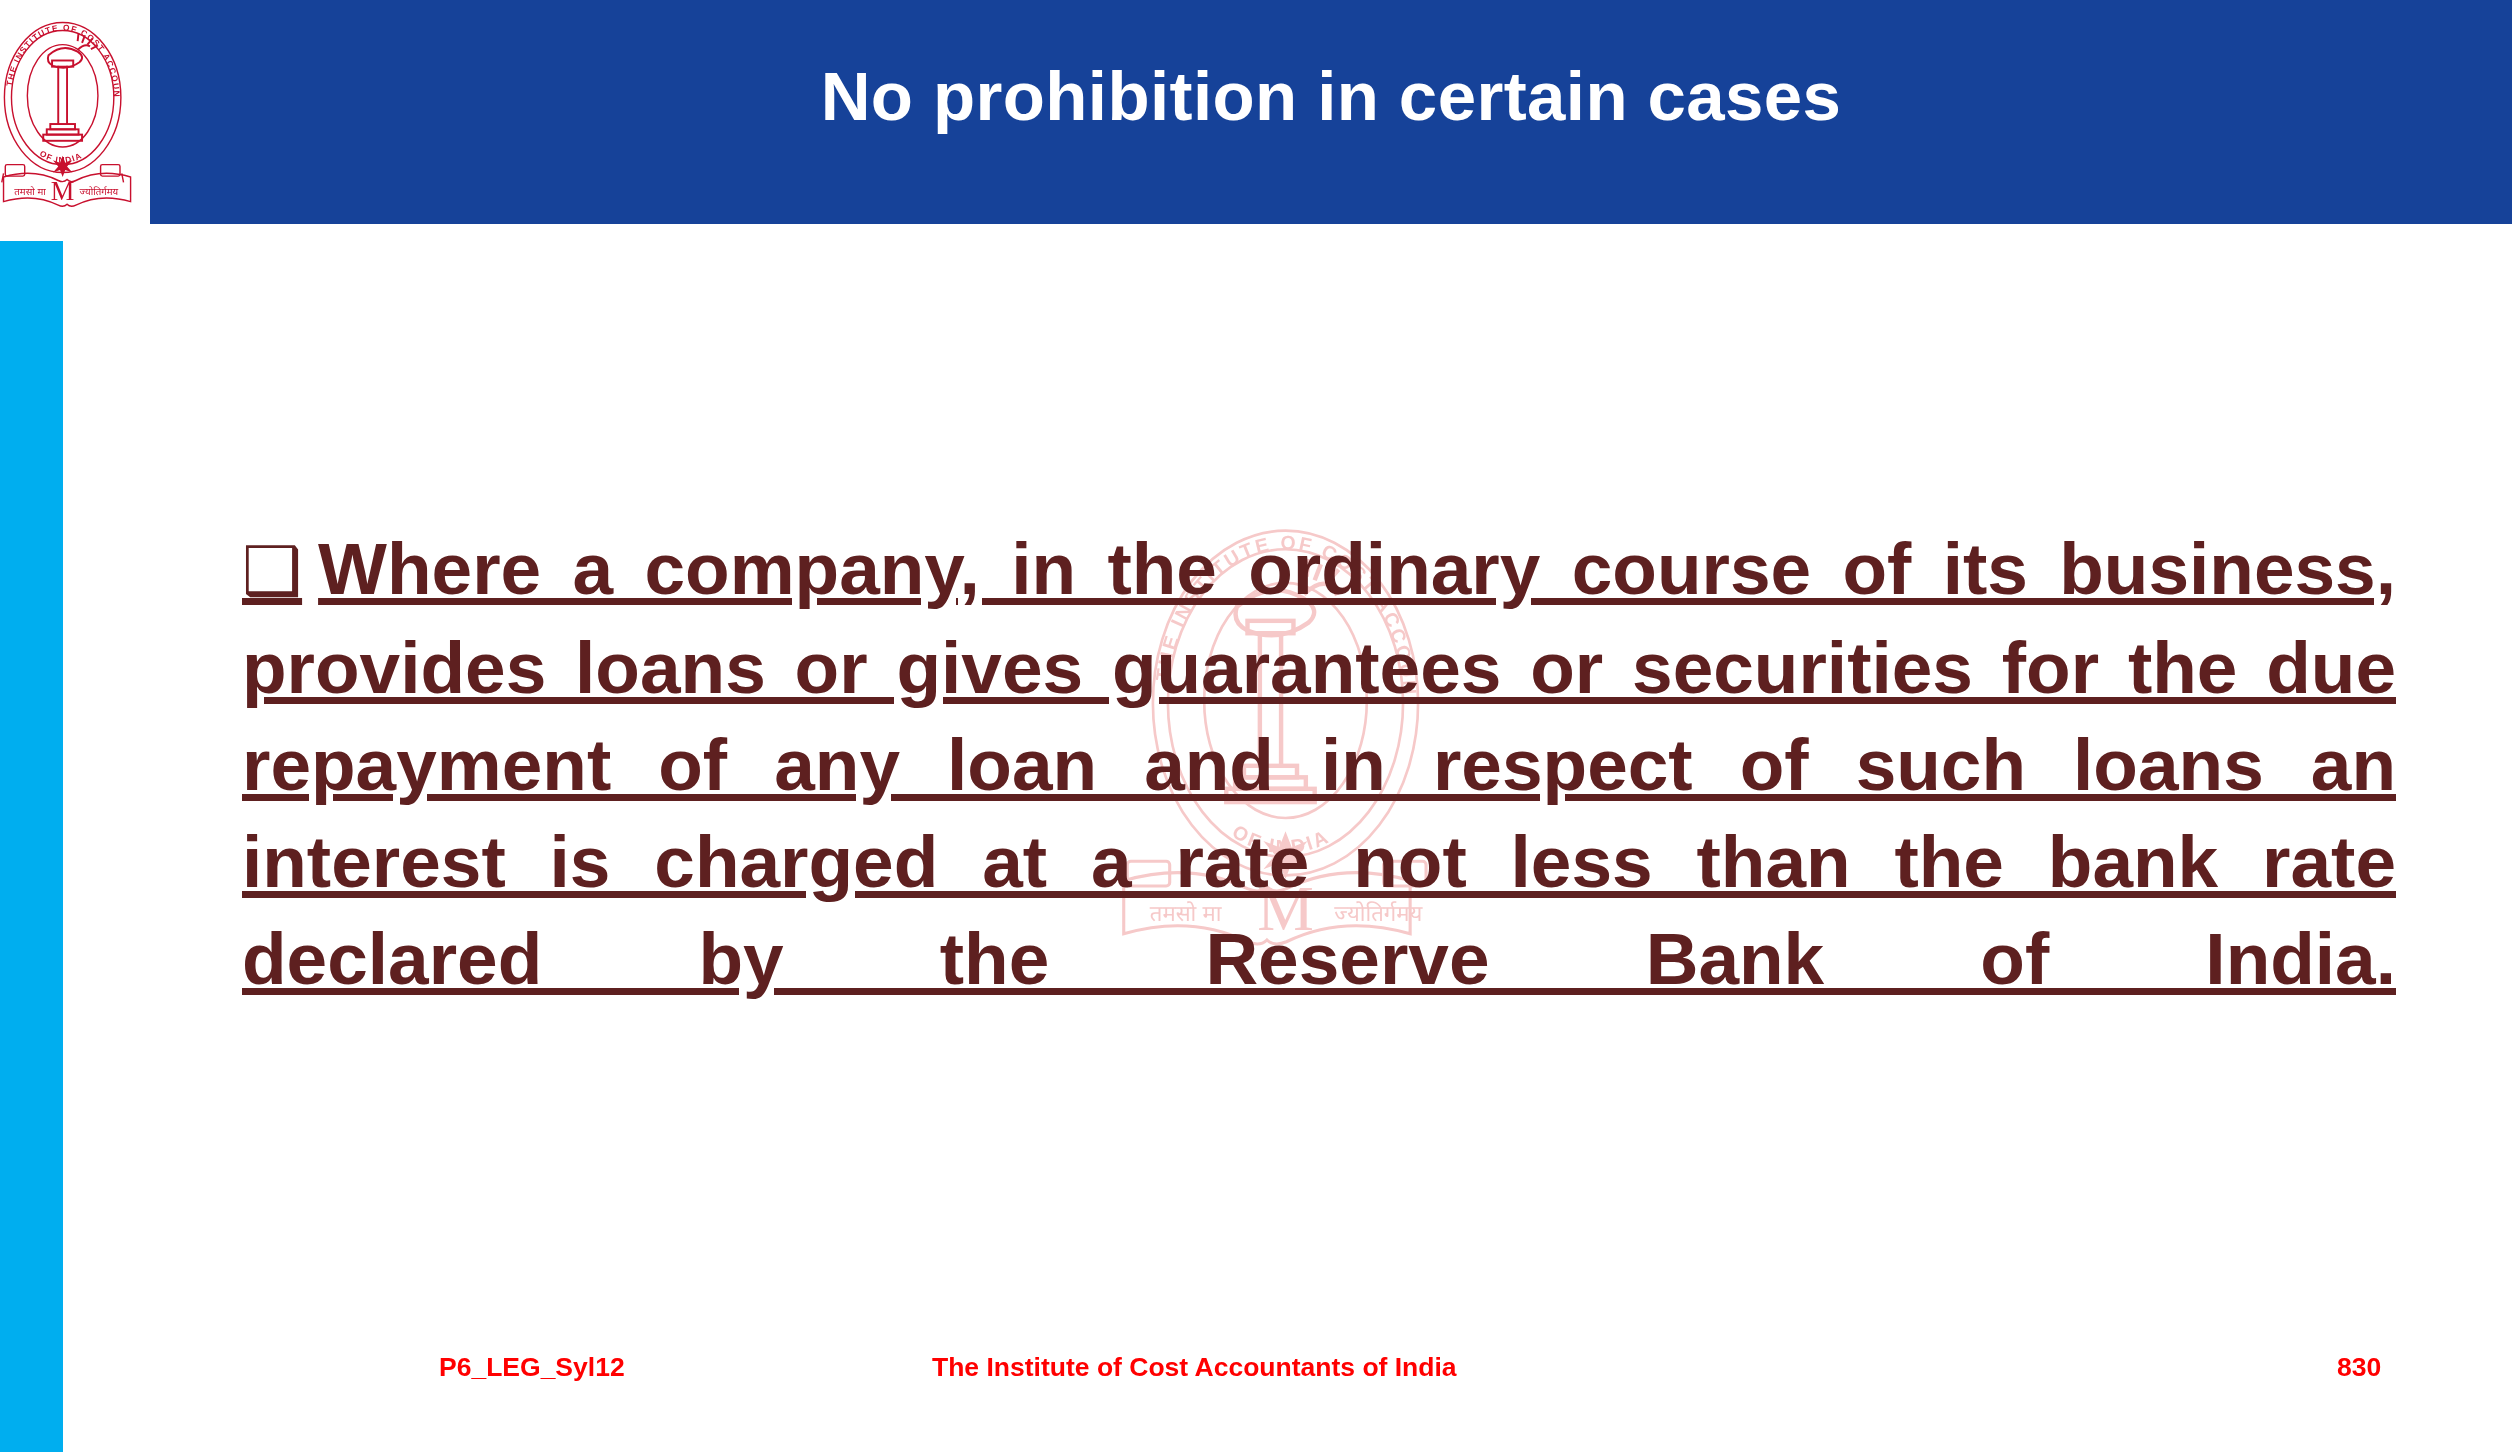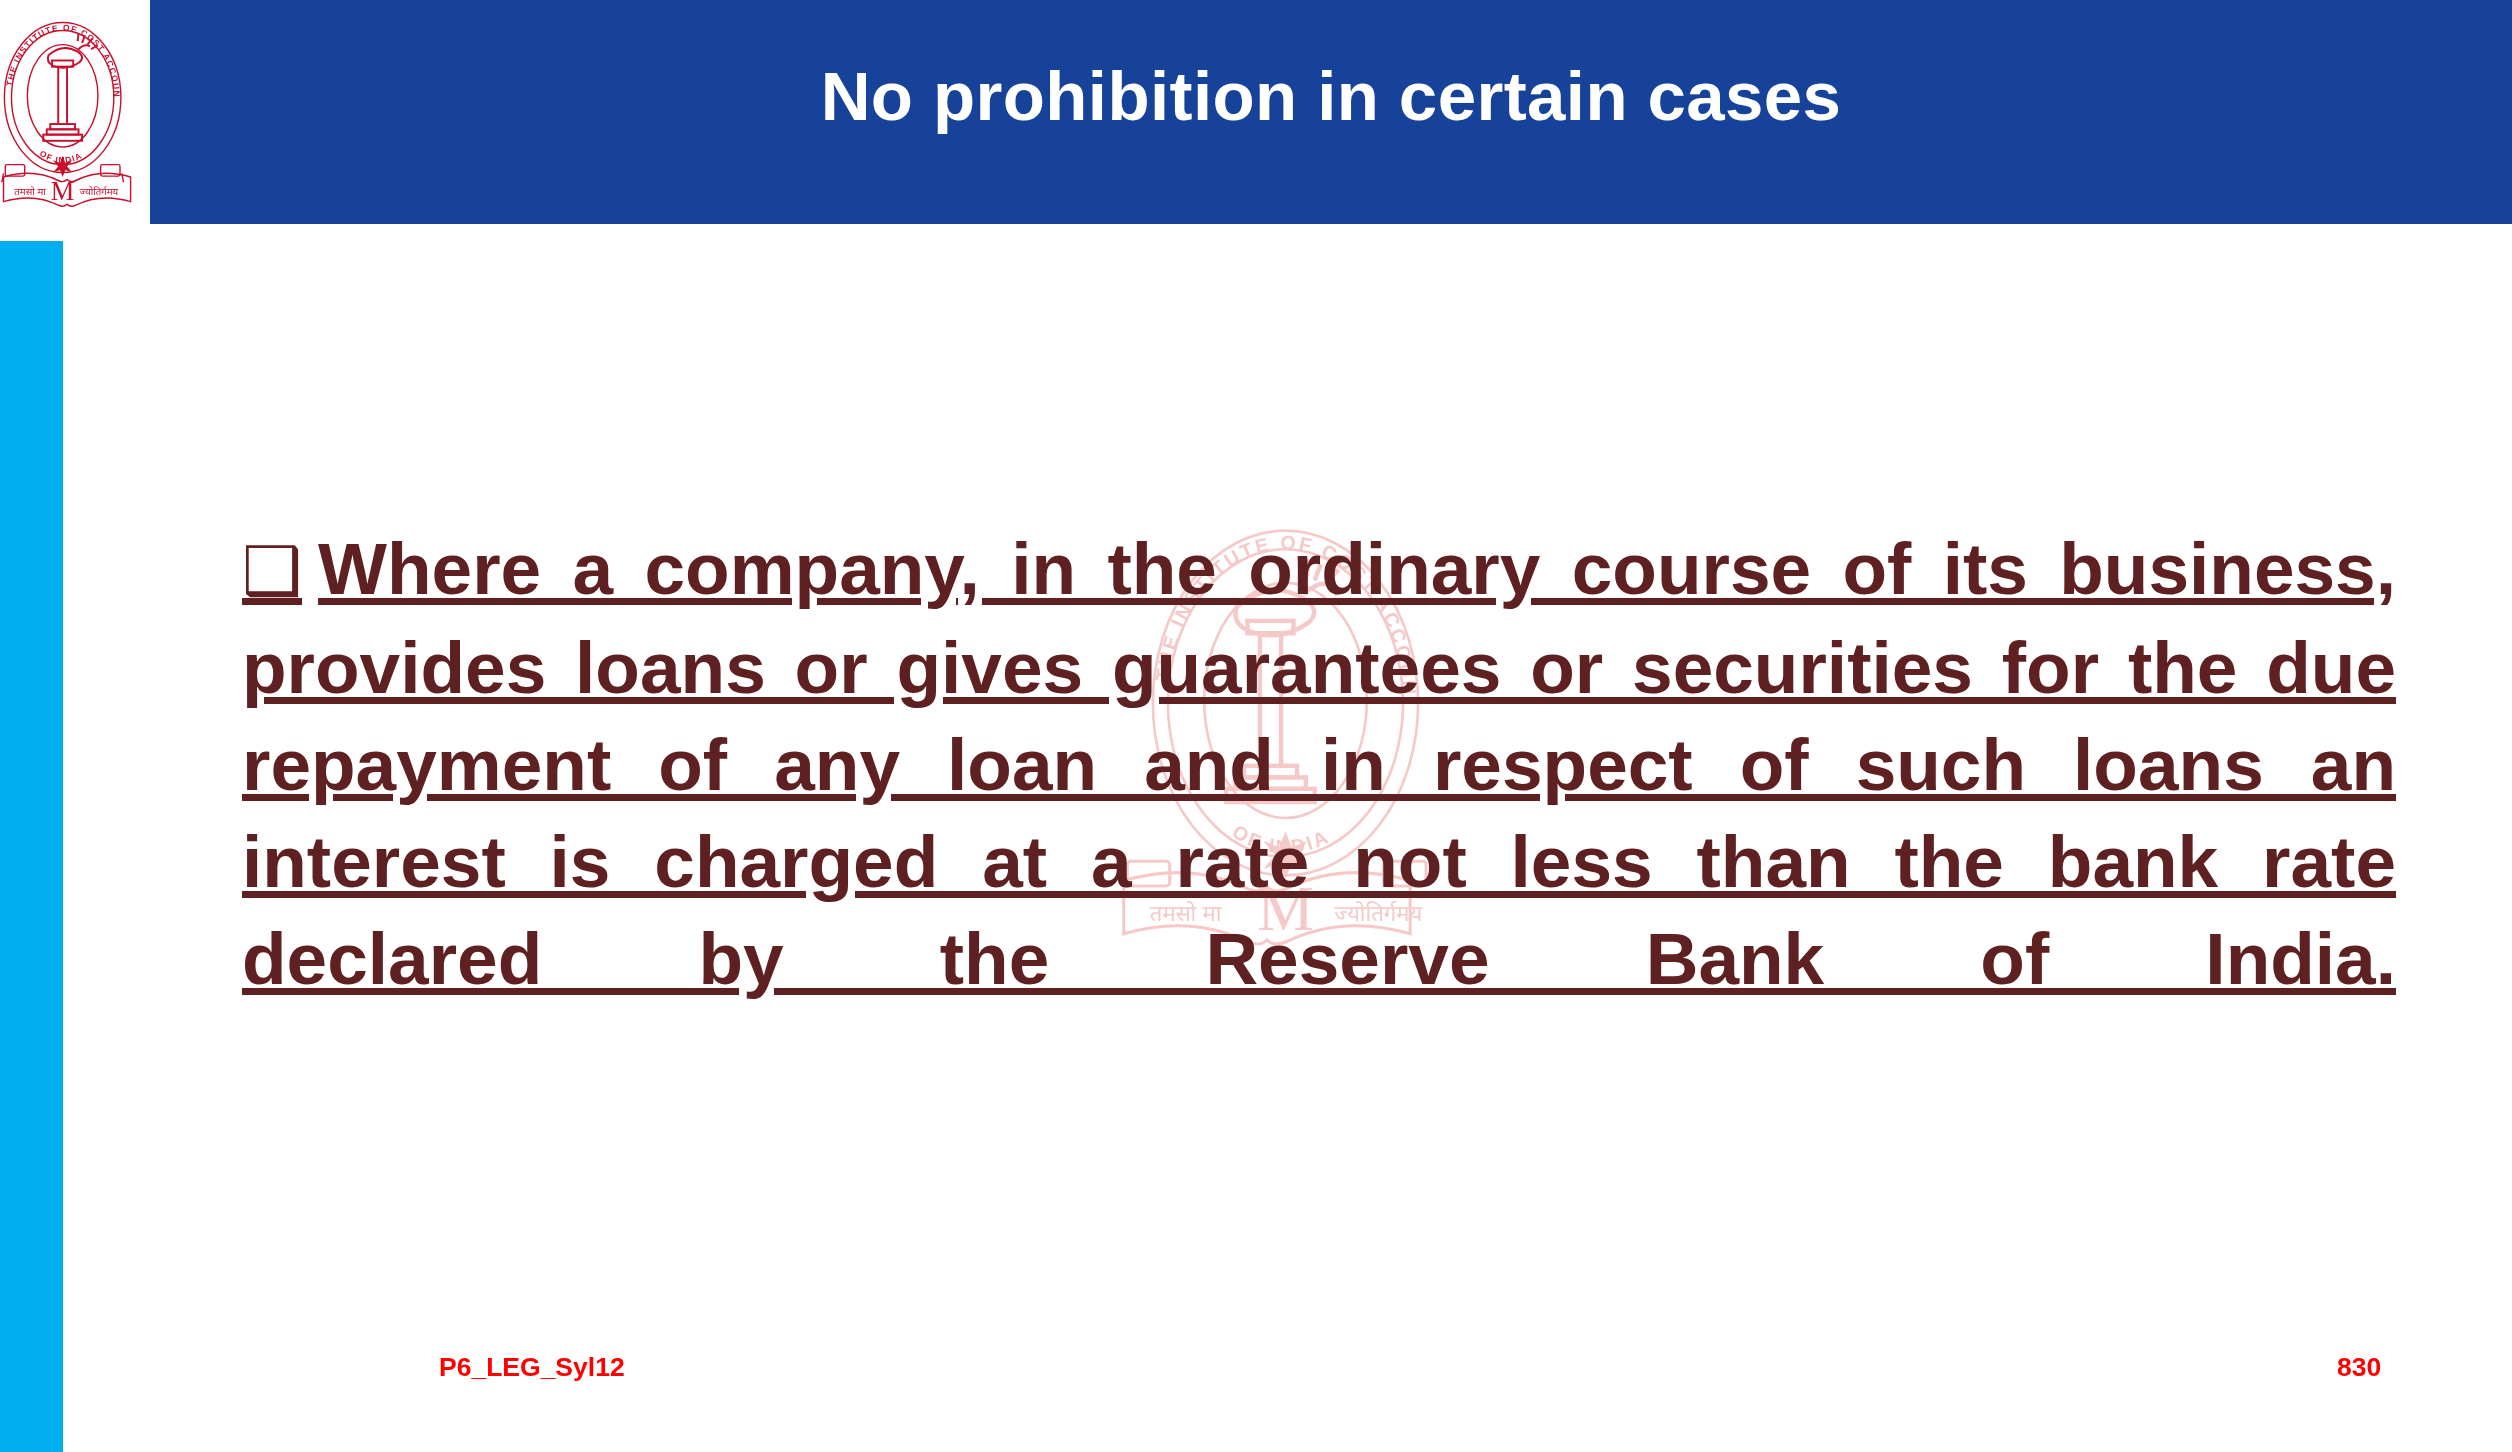--- a/index.html
+++ b/index.html
@@ -247,17 +247,18 @@
       <text x="195" y="472" font-family="'Liberation Serif', serif" font-size="72" fill="#F6C9C9" text-anchor="middle">M</text>
     </svg>
   </div>
 
   <div class="body-text">
     <p class="para"><span class="bullet">❑</span><span>Where a company, in the ordinary course of its business, provides loans or gives guarantees or securities for the due repayment of any loan and in respect of such loans an interest is charged at a rate not less than the bank rate declared by the Reserve Bank of India.</span></p>
   </div>
 
   <div class="footer">
     <div class="footer-code">P6_LEG_Syl12</div>
+    <div class="footer-org">The Institute of Cost Accountants of India</div>
     <div class="footer-page">830</div>
   </div>
 
 </div>
 
 
 </body></html>

